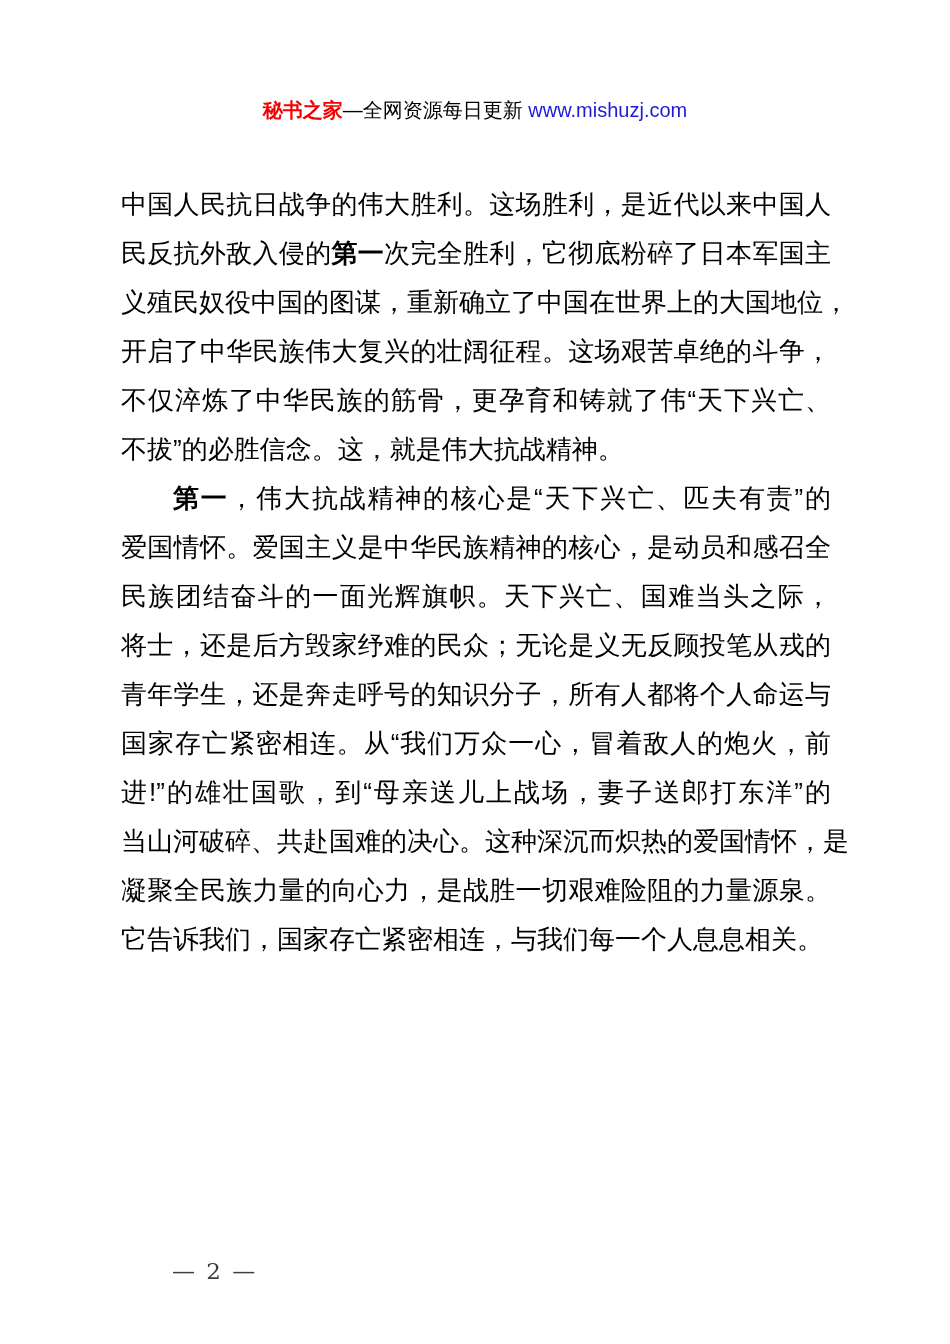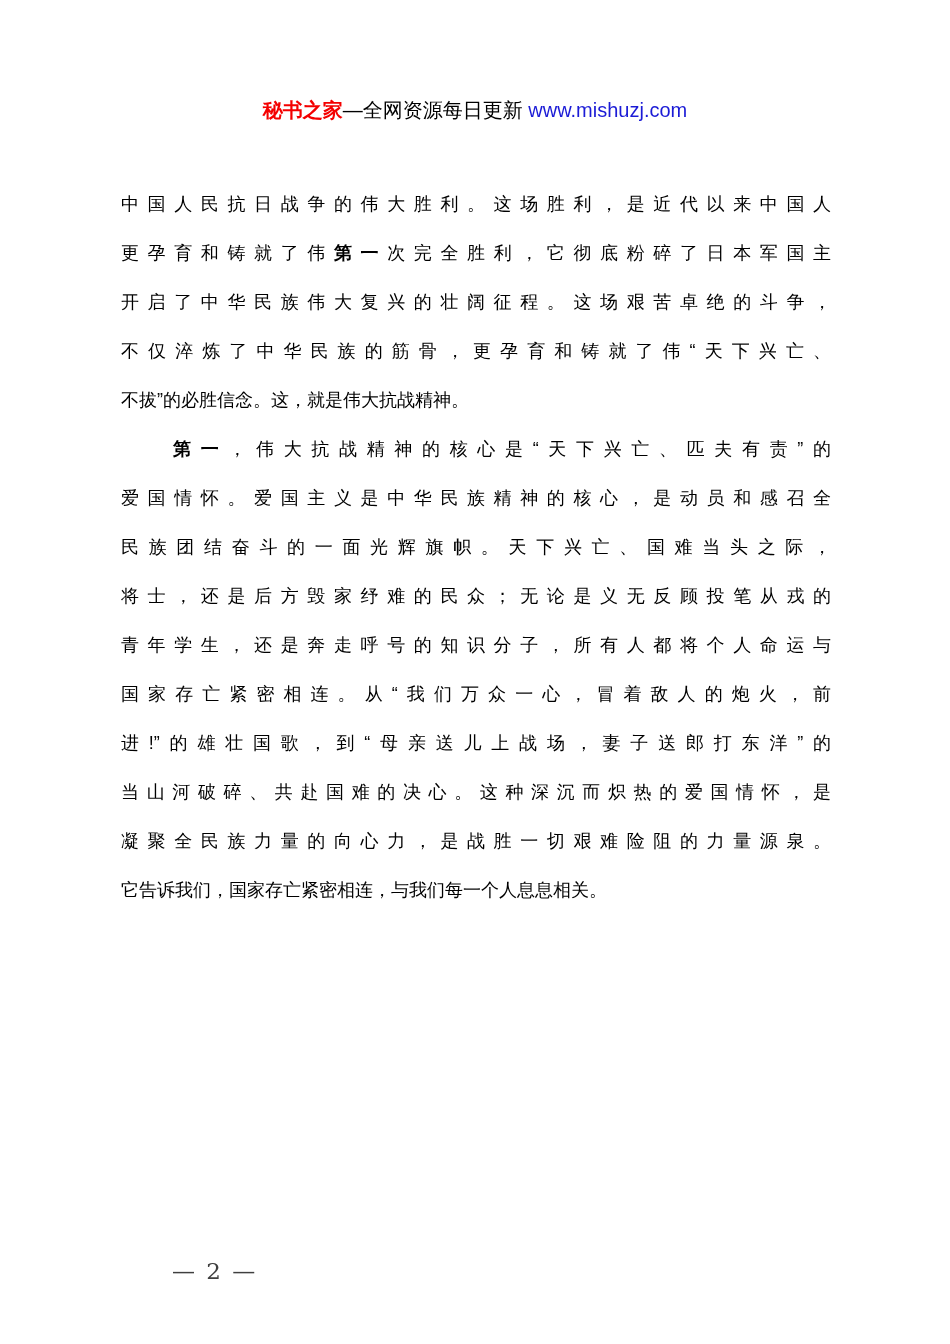--- a/index.html
+++ b/index.html
@@ -28,21 +28,21 @@
   .header .url { text-decoration: none; cursor: pointer; }
   
   .doc-body {
     position: absolute;
     left: 121px; top: 180px;
     width: 710px;
   }
   .line {
     height: 49px;
     line-height: 49px;
-    font-size: 18px;
+    font-size: 26px;
     text-align: justify;
     text-align-last: justify;
     white-space: nowrap;
     letter-spacing: 0;
   }
   .line.end { text-align-last: left; }
   .line.indent { text-indent: 52px; }
   .b { font-weight: 700; }
   
   .footer {
@@ -58,21 +58,22 @@
 <body>
 
 <div class="page">
 
   <div class="header">
     <span class="brand" style="color: rgb(244, 0, 0);">秘书之家</span><span class="tagline" style="color: rgb(0, 0, 0);">—全网资源每日更新 </span><a class="url" style="color: rgb(27, 27, 214);">www.mishuzj.com</a>
   </div>
 
   <div class="doc-body" id="doc-body">
       <div class="line"><span>中国人民抗日战争的伟大胜利。这场胜利，是近代以来中国人</span></div>
-      <div class="line"><span>更孕育和铸就了伟</span><span class="b">第一</span><span>次完全胜利，它彻底粉碎了日本军国主</span></div>
+      <div class="line"><span>民反抗外敌入侵的</span><span class="b">第一</span><span>次完全胜利，它彻底粉碎了日本军国主</span></div>
+      <div class="line"><span>义殖民奴役中国的图谋，重新确立了中国在世界上的大国地位，</span></div>
       <div class="line"><span>开启了中华民族伟大复兴的壮阔征程。这场艰苦卓绝的斗争，</span></div>
       <div class="line"><span>不仅淬炼了中华民族的筋骨，更孕育和铸就了伟“天下兴亡、</span></div>
       <div class="line end"><span>不拔”的必胜信念。这，就是伟大抗战精神。</span></div>
       <div class="line indent"><span class="b">第一</span><span>，伟大抗战精神的核心是“天下兴亡、匹夫有责”的</span></div>
       <div class="line"><span>爱国情怀。爱国主义是中华民族精神的核心，是动员和感召全</span></div>
       <div class="line"><span>民族团结奋斗的一面光辉旗帜。天下兴亡、国难当头之际，</span></div>
       <div class="line"><span>将士，还是后方毁家纾难的民众；无论是义无反顾投笔从戎的</span></div>
       <div class="line"><span>青年学生，还是奔走呼号的知识分子，所有人都将个人命运与</span></div>
       <div class="line"><span>国家存亡紧密相连。从“我们万众一心，冒着敌人的炮火，前</span></div>
       <div class="line"><span>进!”的雄壮国歌，到“母亲送儿上战场，妻子送郎打东洋”的</span></div>

